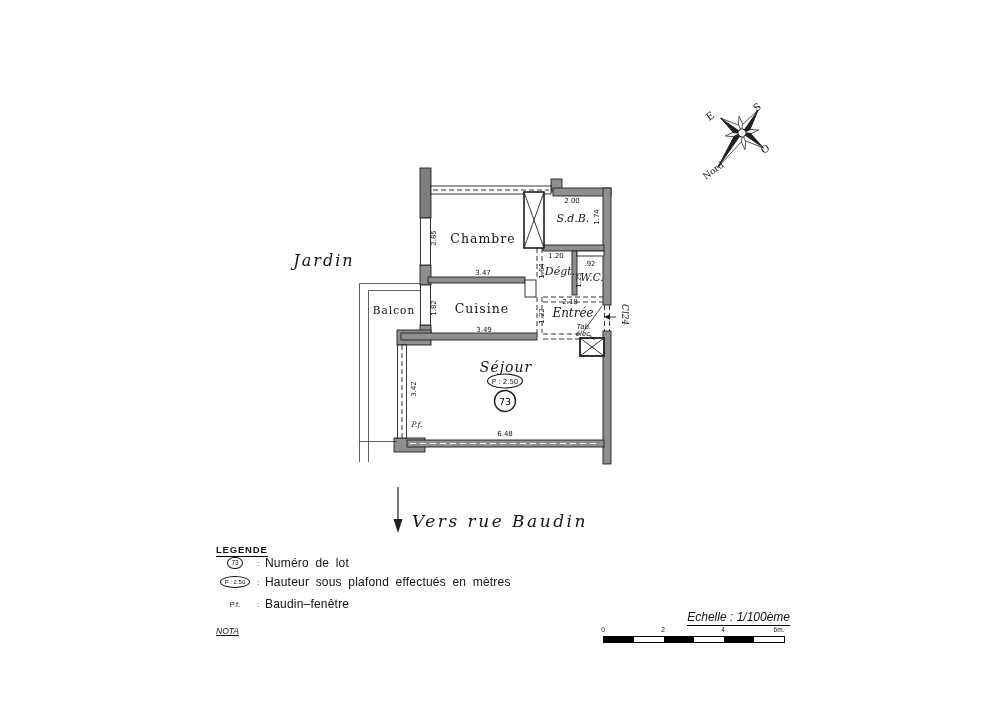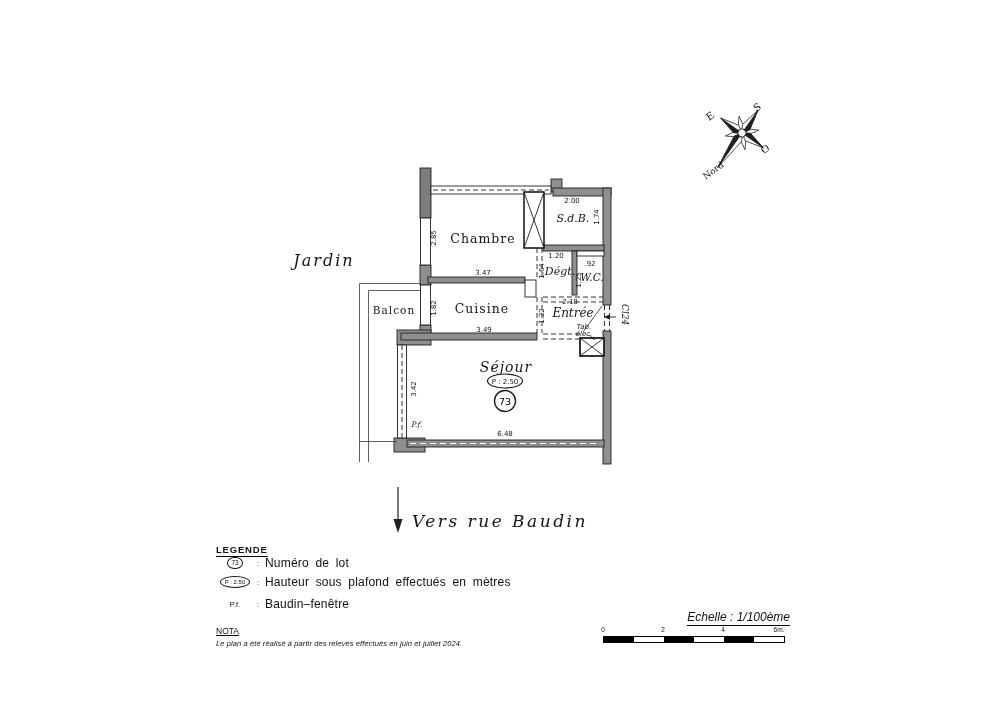--- a/index.html
+++ b/index.html
@@ -15,21 +15,21 @@
             border-bottom:1.2px solid #000;padding-bottom:1px;}
   .lg-row{position:absolute;display:flex;align-items:center;white-space:nowrap;}
   .lg-sym-col{width:38px;display:flex;justify-content:center;align-items:center;}
   .lg-colon{width:8px;text-align:center;font-size:7.5px;}
   .lg-text{margin-left:3px;font-size:12px;word-spacing:3px;letter-spacing:.2px;}
   .badge-circle{border:1.2px solid #111;border-radius:50%;font-size:6.5px;padding:2px 3px;line-height:1;}
   .badge-ellipse{border:1.2px solid #111;border-radius:50%;font-size:6px;padding:2px 4px;line-height:1;}
   .pf-sym{font-size:7.5px;}
   
   .nota{position:absolute;left:216px;top:620px;width:320px;}
-  .nota-title{display:inline-block;font-size:8.5px;text-decoration:underline;}
+  .nota-title{display:inline-block;font-style:italic;font-size:8.5px;text-decoration:underline;}
   .nota-text{font-style:italic;font-size:7.5px;margin-top:1px;letter-spacing:.1px;}
   
   .scalebar{position:absolute;left:598px;top:610px;width:195px;height:36px;}
   .scale-label{position:absolute;right:3px;top:0;font-style:italic;font-size:12px;
                border-bottom:.9px solid #000;padding-bottom:1px;margin-left:16px;}
   .scale-tick{position:absolute;top:16px;font-size:6.5px;transform:translateX(-50%);}
   .scale-rule{position:absolute;left:5px;top:26px;width:180px;height:5px;border:1px solid #000;display:flex;}
   .scale-seg{width:30px;height:100%;}
   .seg-b{background:#000;} .seg-w{background:#fff;}
 </style>
@@ -194,21 +194,20 @@
       <span class="lg-sym-col">
         <span class="pf-sym">P.f.</span>
       </span>
       <span class="lg-colon">:</span>
       <span class="lg-text">Baudin–fenêtre</span>
     </div>
   </div>
 
   <div class="nota">
     <span class="nota-title">NOTA</span>
-    <div class="nota-text">Le plan a été réalisé à partir des relevés effectués en juin et juillet 2024.</div>
   </div>
 
   <div class="scalebar">
     <span class="scale-label">Echelle : 1/100ème</span>
     <span class="scale-tick" style="left:5px;">0</span>
     <span class="scale-tick" style="left:65px;">2</span>
     <span class="scale-tick" style="left:125px;">4</span>
     <span class="scale-tick" style="left:181px;">6m.</span>
     <div class="scale-rule">
       <div class="scale-seg seg-b"></div>

